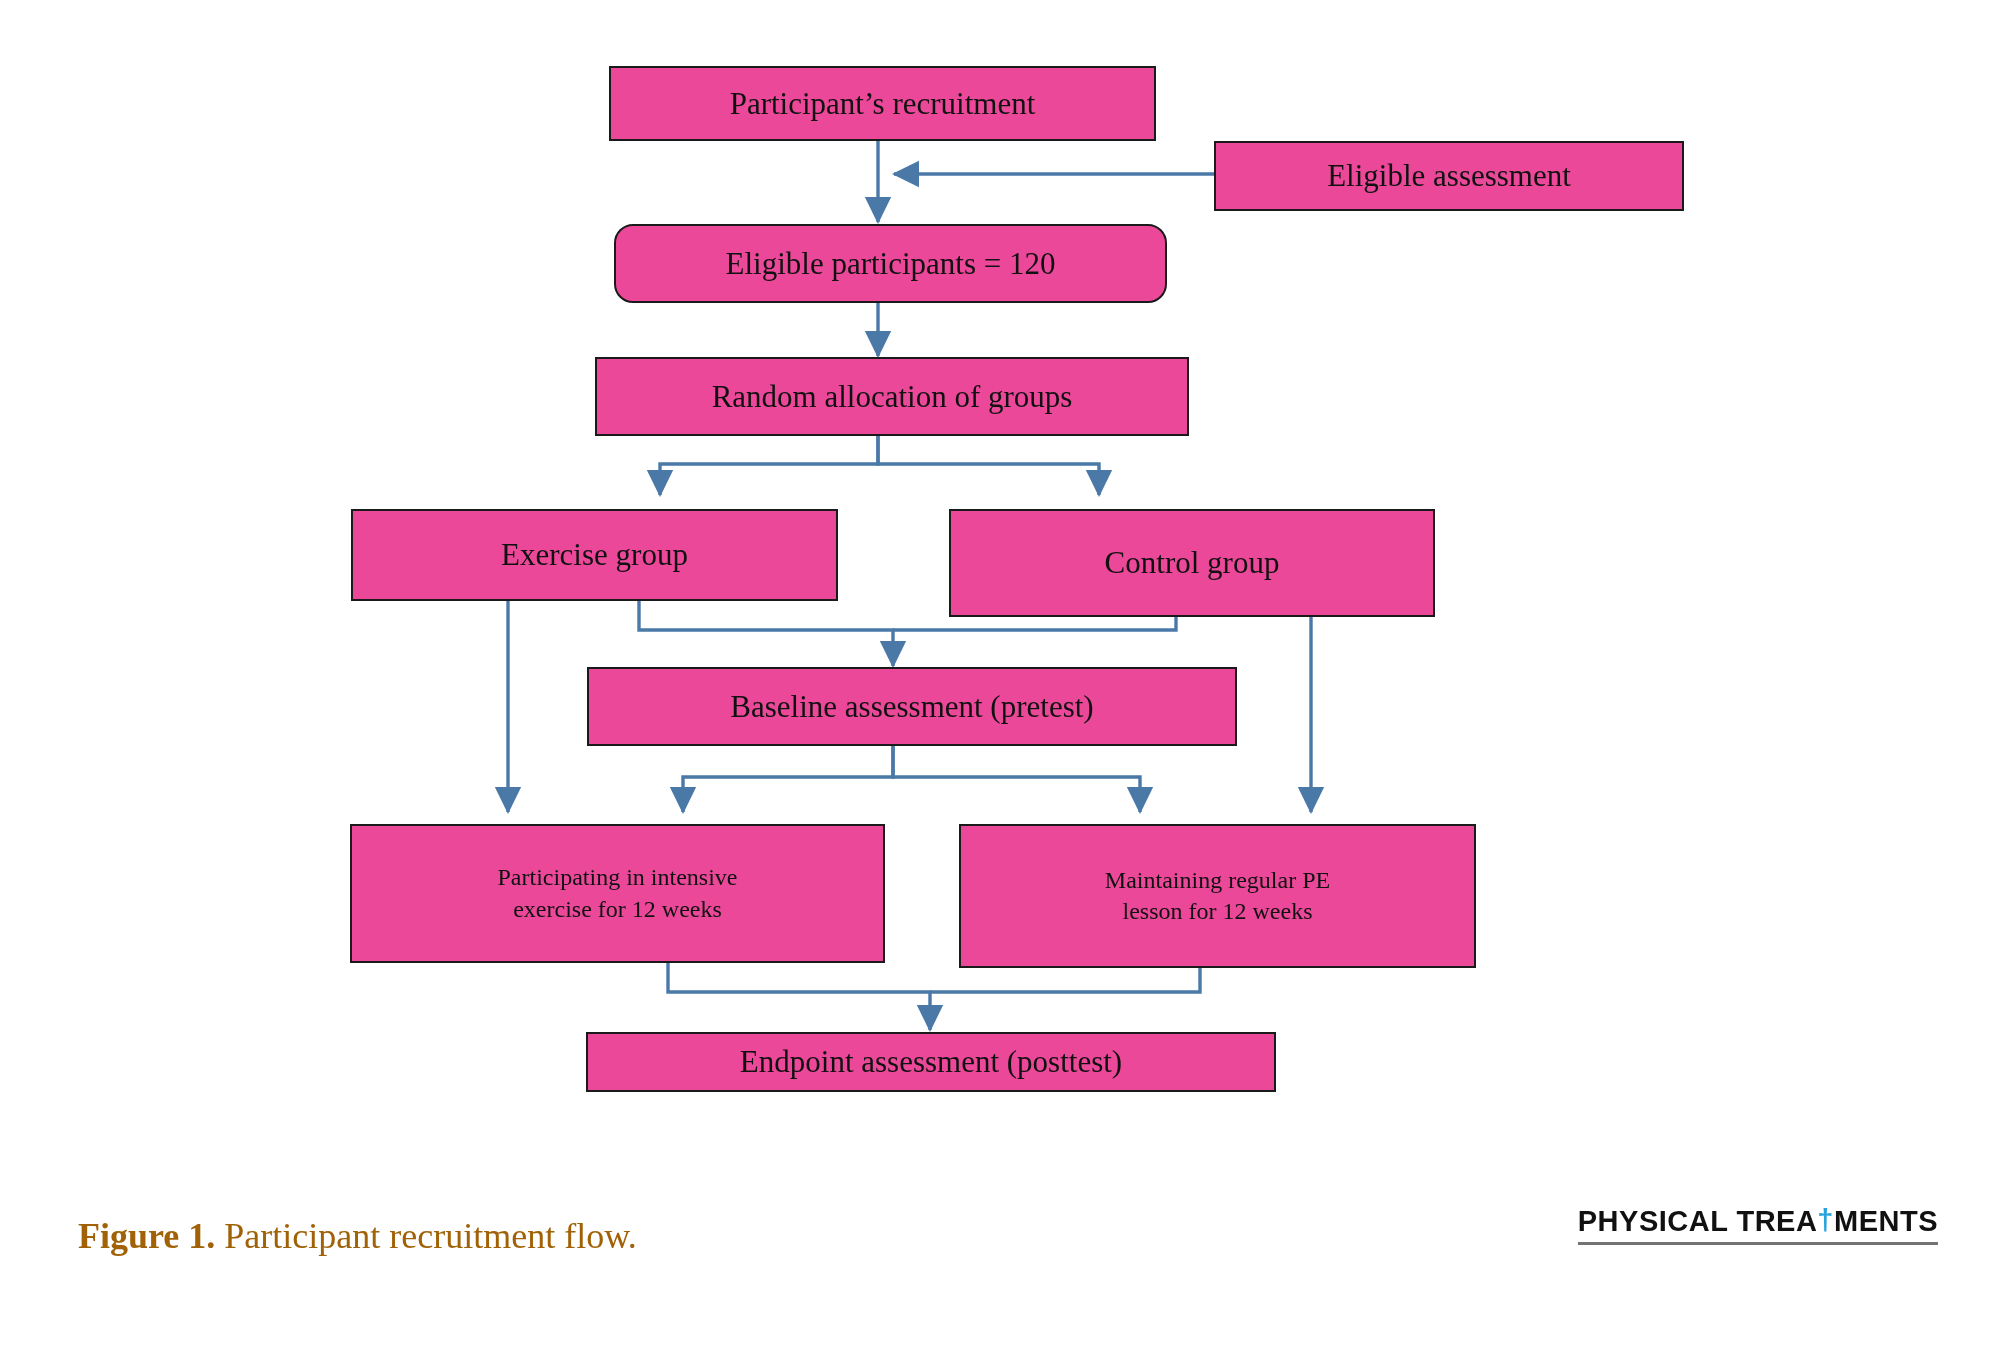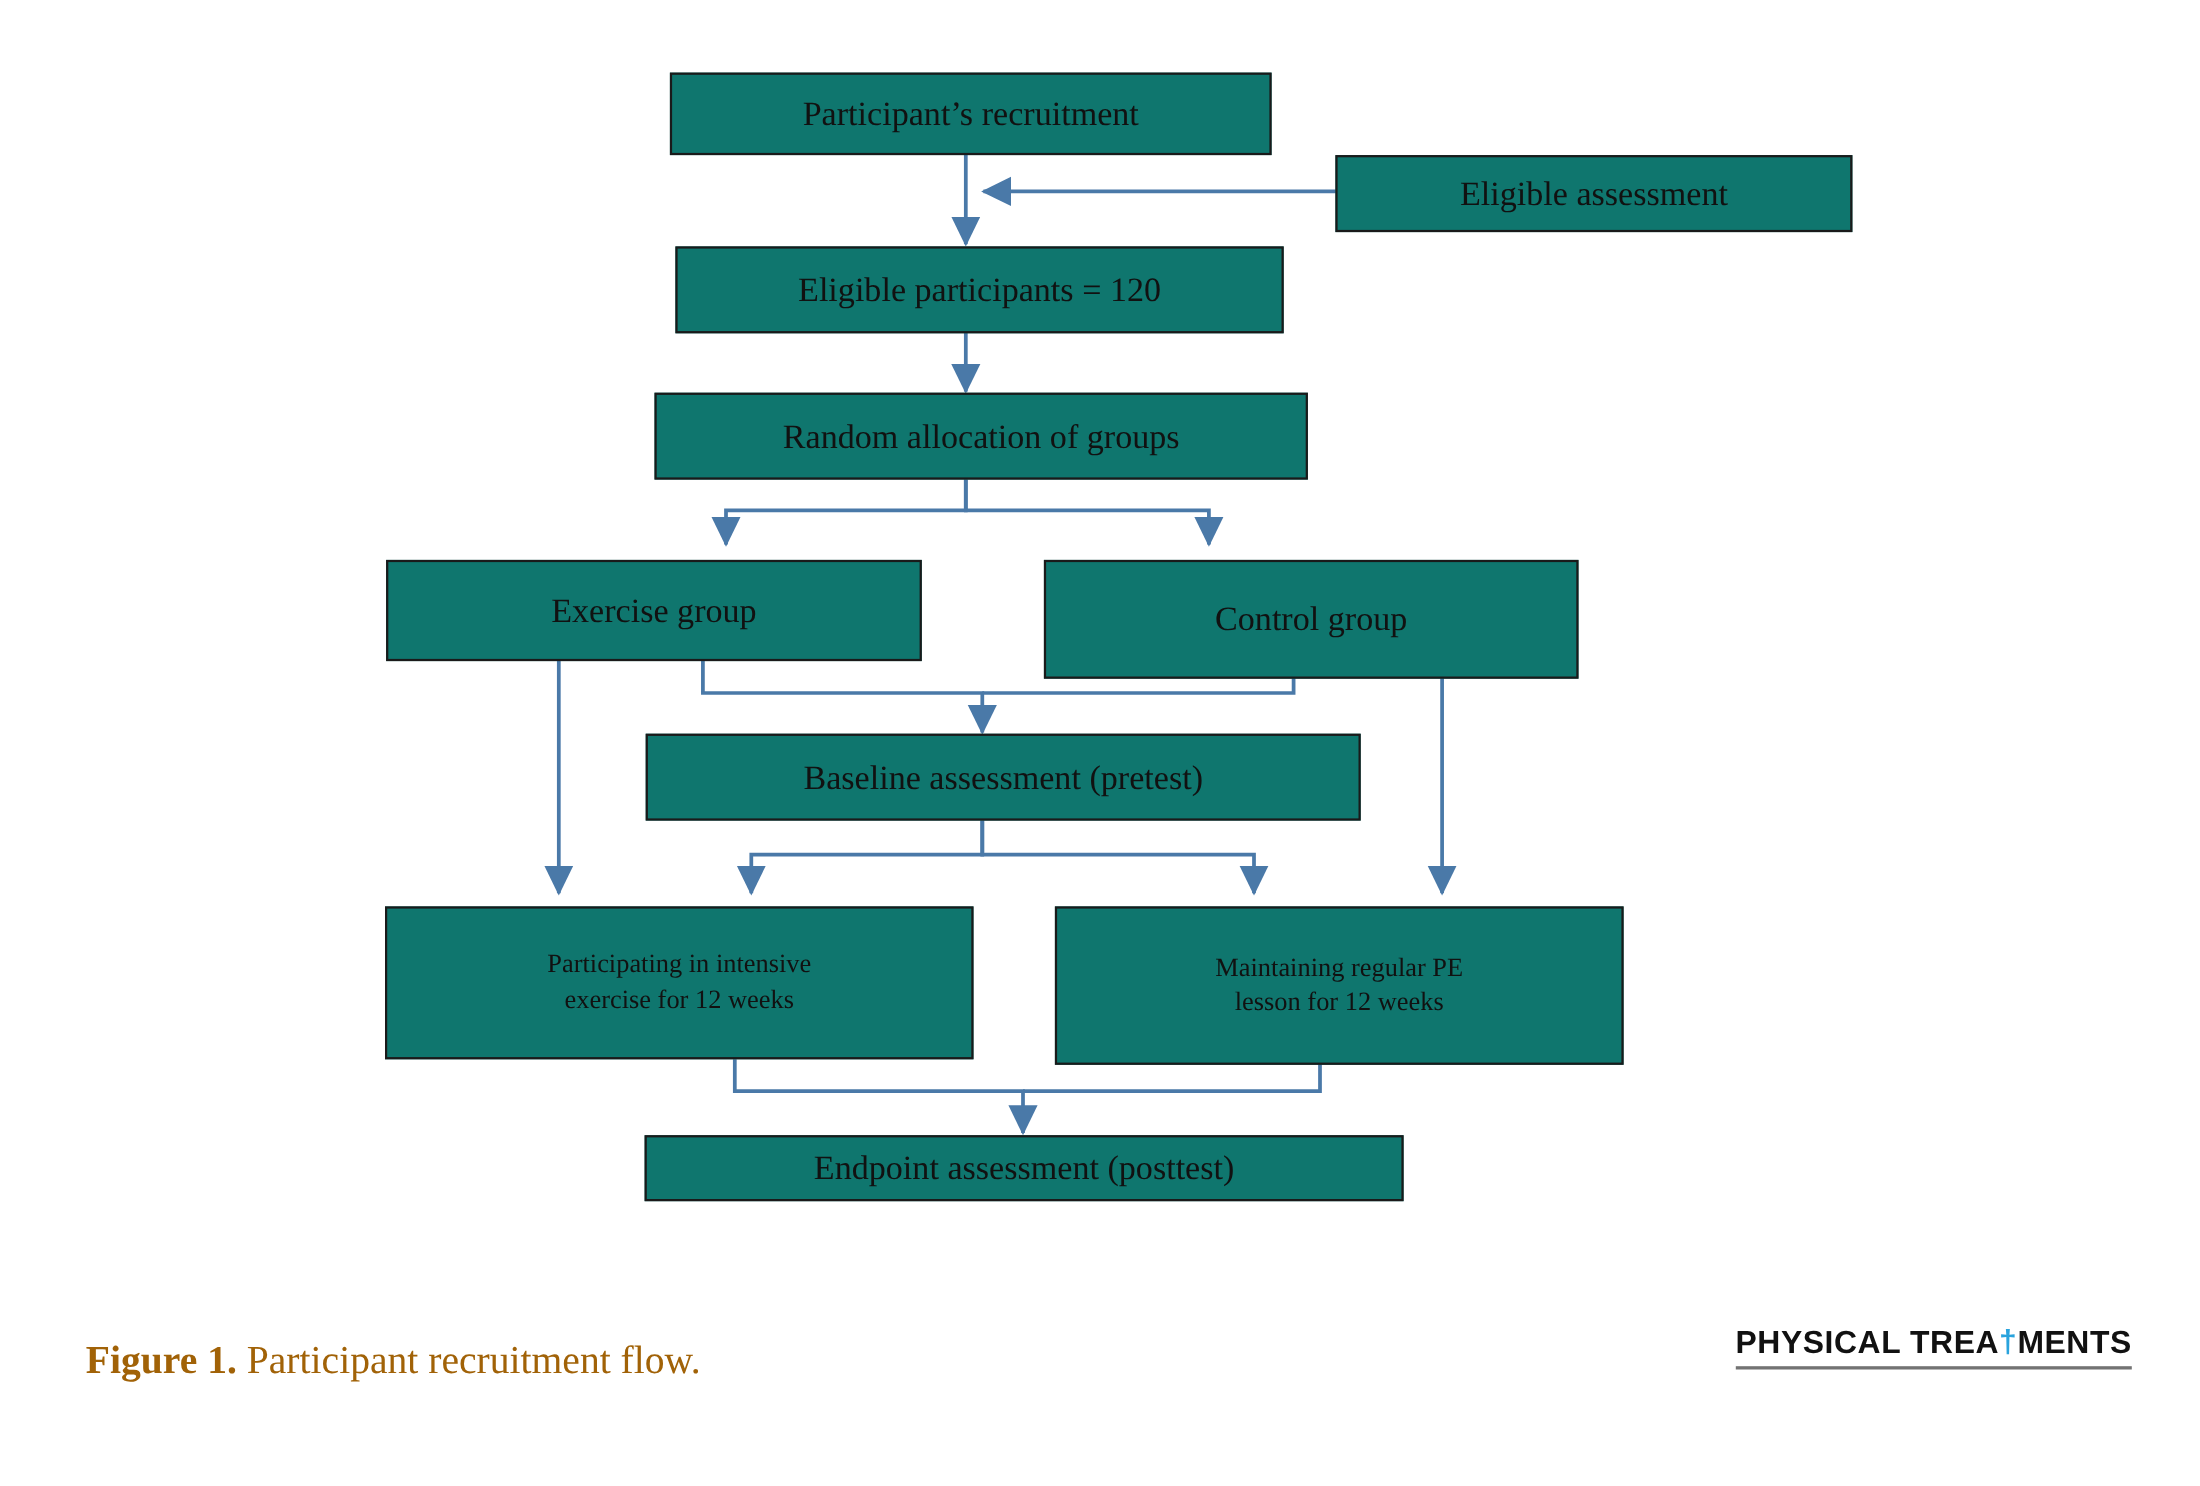--- a/index.html
+++ b/index.html
@@ -26,21 +26,21 @@
     position: absolute;
     left: 0;
     top: 0;
     width: 2000px;
     height: 1351px;
   }
   .node-box {
     position: absolute;
     box-sizing: border-box;
     border: 2px solid #1a1a1a;
-    background: #0f766e;
+    background: #ec4899;
     display: flex;
     align-items: center;
     justify-content: center;
     text-align: center;
     font-family: "Liberation Serif", serif;
     font-size: 31px;
     color: #111111;
     line-height: 1.22;
     padding: 2px 8px;
   }
@@ -119,21 +119,21 @@
   </svg>
 
   <div class="node-box" style="left:609px; top:66px; width:547px; height:75px;">
     <span>Participant’s recruitment</span>
   </div>
 
   <div class="node-box" style="left:1214px; top:141px; width:470px; height:70px;">
     <span>Eligible assessment</span>
   </div>
 
-  <div class="node-box" style="left:614px; top:224px; width:553px; height:79px;">
+  <div class="node-box" style="left:614px; top:224px; width:553px; height:79px;border-radius:19px;">
     <span>Eligible participants = 120</span>
   </div>
 
   <div class="node-box" style="left:595px; top:357px; width:594px; height:79px;">
     <span>Random allocation of groups</span>
   </div>
 
   <div class="node-box" style="left:351px; top:509px; width:487px; height:92px;">
     <span>Exercise group</span>
   </div>

